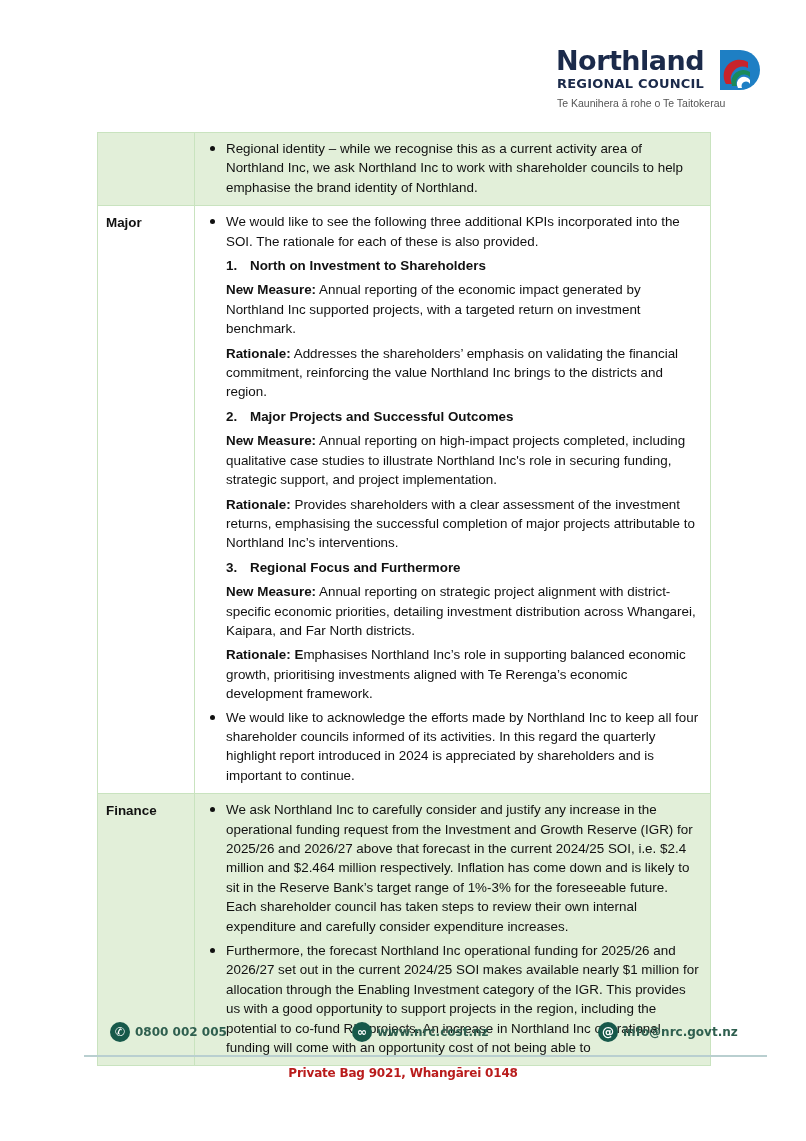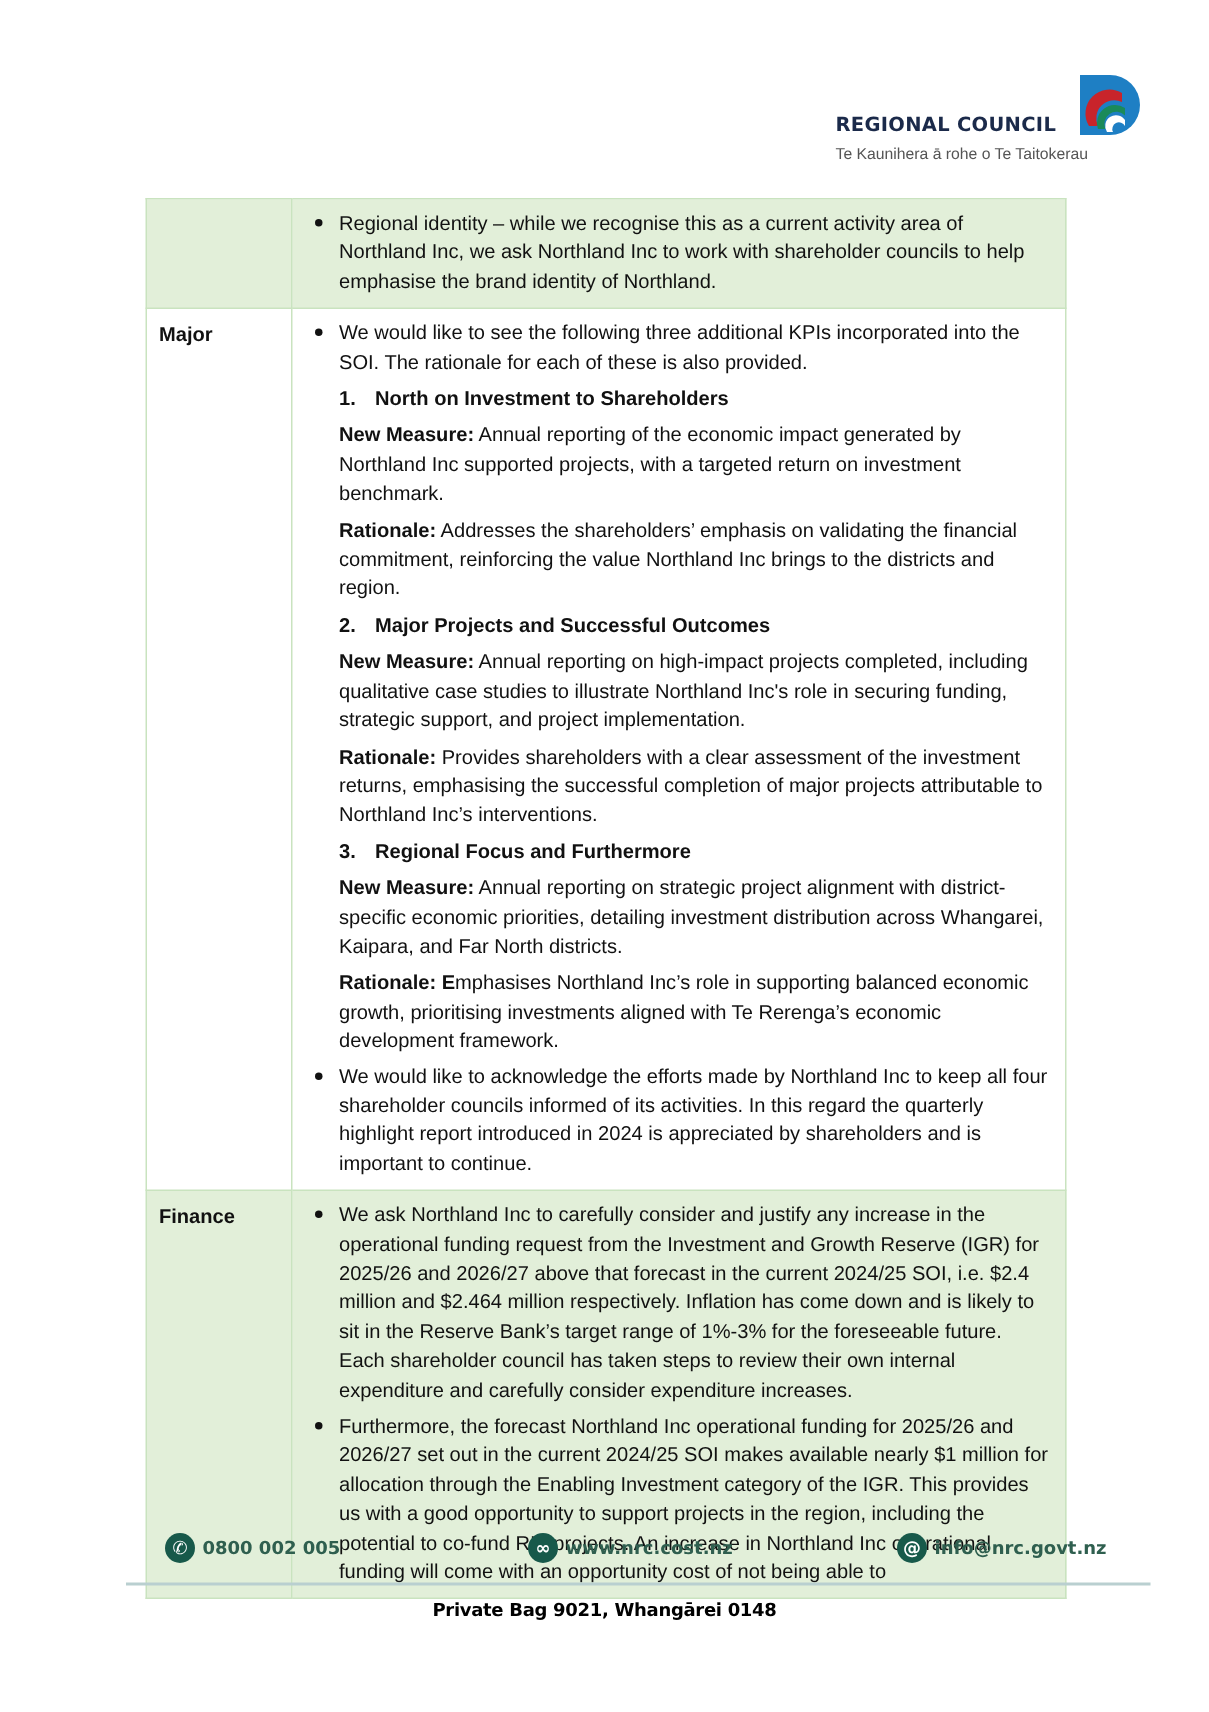--- a/index.html
+++ b/index.html
@@ -56,28 +56,29 @@
   .ficon {
     width: 20px; height: 20px; border-radius: 50%; background: #17594a;
     display: flex; align-items: center; justify-content: center;
     color: #fff; font-size: 12px; line-height: 1;
   }
   .fline {
     position: absolute; left: 84px; top: 1055px; width: 683px; height: 2px; background: #b9cfd0;
   }
   .faddr {
     position: absolute; left: 0; width: 806px; top: 1066px; text-align: center;
-    font-family: "DejaVu Sans", sans-serif; font-weight: bold; font-size: 12px; color: #000000;
+    font-family: "DejaVu Sans", sans-serif; font-weight: bold; font-size: 12px; color: #b91c1c;
     letter-spacing: -0.2px;
   }
 </style>
 </head>
 <body>
 
 <div class="logo">
+  <div class="name">Northland</div>
   <div class="sub">REGIONAL COUNCIL</div>
   <div class="maori">Te Kaunihera ā rohe o Te Taitokerau</div>
   <svg class="mark" viewBox="0 0 44 44">
     <path d="M2 2 H22 A20 20 0 0 1 22 42 H2 Z" fill="#1e7fc4"></path>
     <path d="M8 36 A16 16 0 0 1 30 14 L30 20 A12 12 0 0 0 14 36 Z" fill="#c8242b"></path>
     <path d="M14 38 A12 12 0 0 1 32 24 L32 29 A8 8 0 0 0 19 38 Z" fill="#1a8a5a"></path>
     <path d="M20 40 A7 7 0 0 1 32 32 L32 36 A4 4 0 0 0 24 40 Z" fill="#ffffff"></path>
   </svg>
 </div>
 

